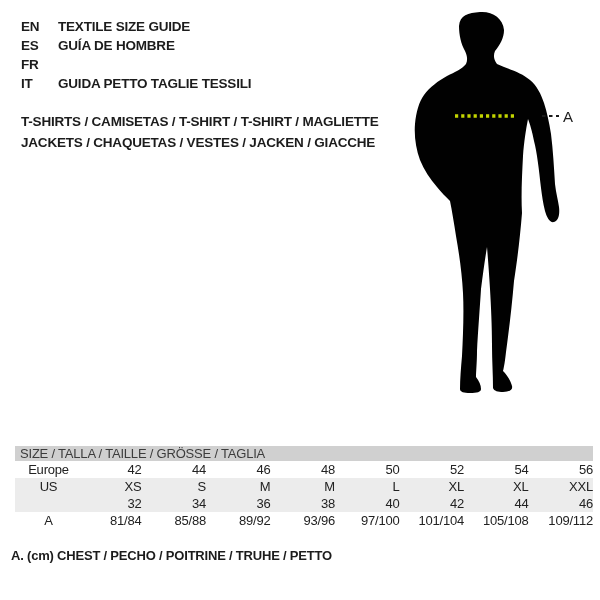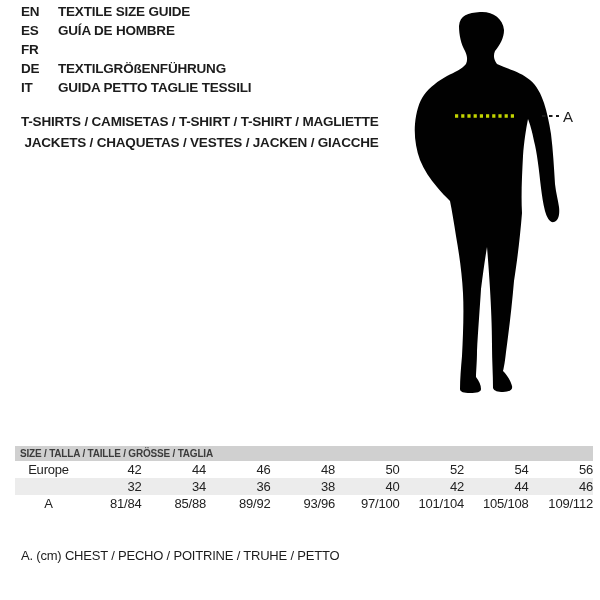--- a/index.html
+++ b/index.html
@@ -3,67 +3,63 @@
 <meta charset="utf-8">
 <style>
   html,body { margin:0; padding:0; background:#fff; }
   .canvas {
     position:relative; width:600px; height:600px; background:#ffffff;
     font-family:"Liberation Sans", sans-serif; color:#1c1c1c; overflow:hidden;
     letter-spacing:-0.2px;
   }
 
   
-  .lang-list { position:absolute; left:21px; top:2px; font-weight:bold; font-size:13.5px; line-height:19px; }
+  .lang-list { position:absolute; left:21px; top:17px; font-weight:bold; font-size:13.5px; line-height:19px; }
   .lang-row { display:flex; }
   .lang-row .code { width:37px; flex:0 0 37px; }
 
   
-  .categories { position:absolute; left:21px; top:111px; font-weight:bold; font-size:13.5px; line-height:21px;text-align:right; }
+  .categories { position:absolute; left:21px; top:111px; font-weight:bold; font-size:13.5px; line-height:21px; }
 
   
   .figure { position:absolute; left:400px; top:0; width:195px; height:400px; }
   .figure text { font-family:"Liberation Sans", sans-serif; font-size:15px; fill:#1c1c1c; letter-spacing:0; }
 
   
   .man-title { position:absolute; left:21px; top:420px; font-weight:bold; font-size:13px; }
 
   
   .size-table { position:absolute; left:15px; top:446px; width:578px; border-collapse:collapse; table-layout:fixed; font-size:13px; }
   .size-table th {
-    background:var(--header_bg,#d0d0d0); font-weight:bold; text-align:left;
-    padding:0 0 0 5px; height:15px; font-size:10px; color:#3c3c3c;
+    background:var(--header_bg,#d0d0d0); font-weight:normal; text-align:left;
+    padding:0 0 0 5px; height:15px; font-size:13px; color:#3c3c3c;
   }
   .size-table td { text-align:right; height:17px; padding:0; color:#222; font-weight:normal; }
   .size-table td.lbl { text-align:center; padding-left:5px; }
   .size-table tr.shaded td { background:var(--row_alt_bg,#ececec); }
 
   
-  .footnote { position:absolute; left:21px; top:548px; font-weight:normal; font-size:13px; }
+  .footnote { position:absolute; left:11px; top:548px; font-weight:bold; font-size:13px; }
 </style>
 </head>
 <body>
 
 <div class="canvas">
 
   <div class="lang-list">
     <div class="lang-row">
       <span class="code">EN</span>
       <span class="label">TEXTILE SIZE GUIDE</span>
     </div>
     <div class="lang-row">
       <span class="code">ES</span>
       <span class="label">GUÍA DE HOMBRE</span>
     </div>
     <div class="lang-row">
       <span class="code">FR</span>
-    </div>
-    <div class="lang-row">
-      <span class="code">DE</span>
-      <span class="label">TEXTILGRÖßENFÜHRUNG</span>
     </div>
     <div class="lang-row">
       <span class="code">IT</span>
       <span class="label">GUIDA PETTO TAGLIE TESSILI</span>
     </div>
   </div>
 
   <div class="categories">
     <div>T-SHIRTS / CAMISETAS / T-SHIRT / T-SHIRT / MAGLIETTE</div>
     <div>JACKETS / CHAQUETAS / VESTES / JACKEN / GIACCHE</div>
@@ -106,20 +102,31 @@
         <td>42</td>
         <td>44</td>
         <td>46</td>
         <td>48</td>
         <td>50</td>
         <td>52</td>
         <td>54</td>
         <td>56</td>
       </tr>
       <tr class="shaded">
+        <td class="lbl">US</td>
+        <td>XS</td>
+        <td>S</td>
+        <td>M</td>
+        <td>M</td>
+        <td>L</td>
+        <td>XL</td>
+        <td>XL</td>
+        <td>XXL</td>
+      </tr>
+      <tr class="shaded">
         <td class="lbl"></td>
         <td>32</td>
         <td>34</td>
         <td>36</td>
         <td>38</td>
         <td>40</td>
         <td>42</td>
         <td>44</td>
         <td>46</td>
       </tr>

